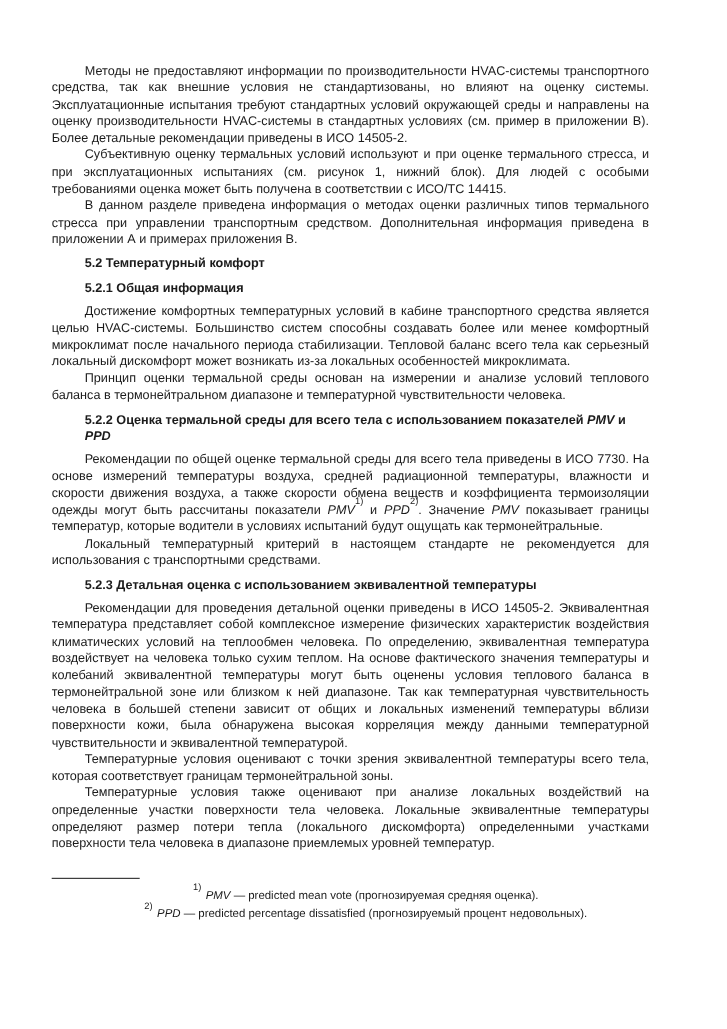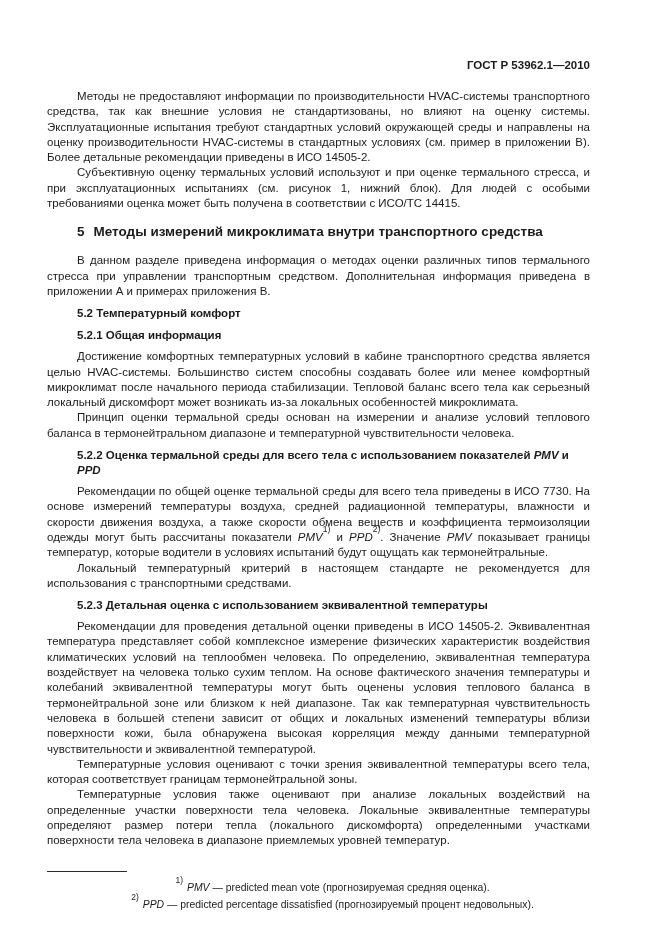--- a/index.html
+++ b/index.html
@@ -75,26 +75,24 @@
     text-align: center;
   }
   .footnote sup.fnref { top: -3px; }
   .footnote i { margin-left: 4px; font-style: italic; }
 </style>
 </head>
 <body>
 
 <div class="page">
 
-  <div class="doc-header">ГОСТ Р 53962.1—2010</div>
 
   <p class="body">Методы не предоставляют информации по производительности HVAC-системы транспортного средства, так как внешние условия не стандартизованы, но влияют на оценку системы. Эксплуатационные испытания требуют стандартных условий окружающей среды и направлены на оценку производительности HVAC-системы в стандартных условиях (см. пример в приложении В). Более детальные рекомендации приведены в ИСО 14505-2.</p>
   <p class="body">Субъективную оценку термальных условий используют и при оценке термального стресса, и при эксплуатационных испытаниях (см. рисунок 1, нижний блок). Для людей с особыми требованиями оценка может быть получена в соответствии с ИСО/ТС 14415.</p>
 
-  <h2 class="sec"><span class="sec-num">5</span><span class="sec-title">Методы измерений микроклимата внутри транспортного средства</span></h2>
 
   <p class="body">В данном разделе приведена информация о методах оценки различных типов термального стресса при управлении транспортным средством. Дополнительная информация приведена в приложении А и примерах приложения В.</p>
 
   <h3 class="sub">5.2 Температурный комфорт</h3>
 
   <h3 class="sub">5.2.1 Общая информация</h3>
   <p class="body">Достижение комфортных температурных условий в кабине транспортного средства является целью HVAC-системы. Большинство систем способны создавать более или менее комфортный микроклимат после начального периода стабилизации. Тепловой баланс всего тела как серьезный локальный дискомфорт может возникать из-за локальных особенностей микроклимата.</p>
   <p class="body">Принцип оценки термальной среды основан на измерении и анализе условий теплового баланса в термонейтральном диапазоне и температурной чувствительности человека.</p>
 
   <h3 class="sub"><span>5.2.2 Оценка термальной среды для всего тела с использованием показателей </span><i>PMV</i><span> и </span><i>PPD</i></h3>

